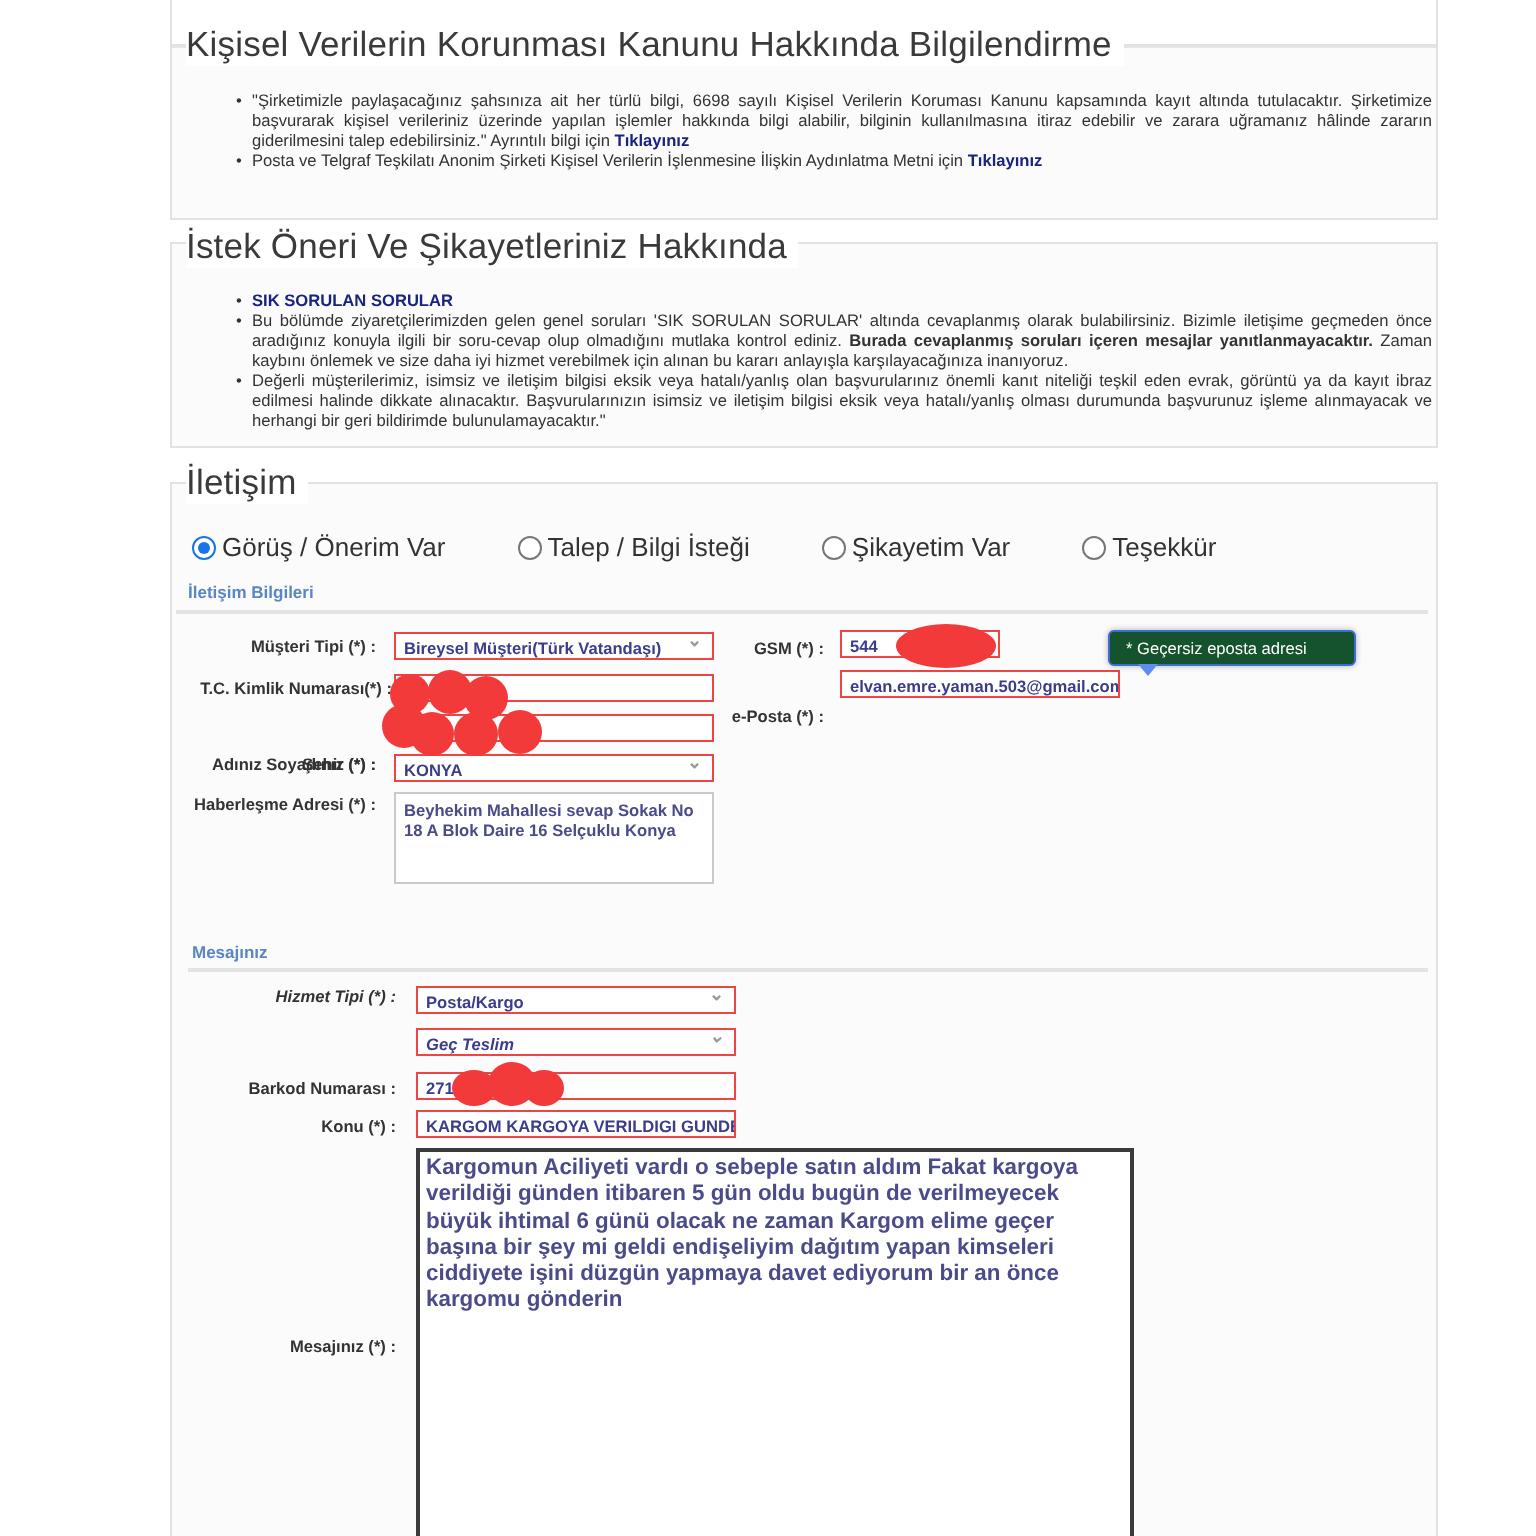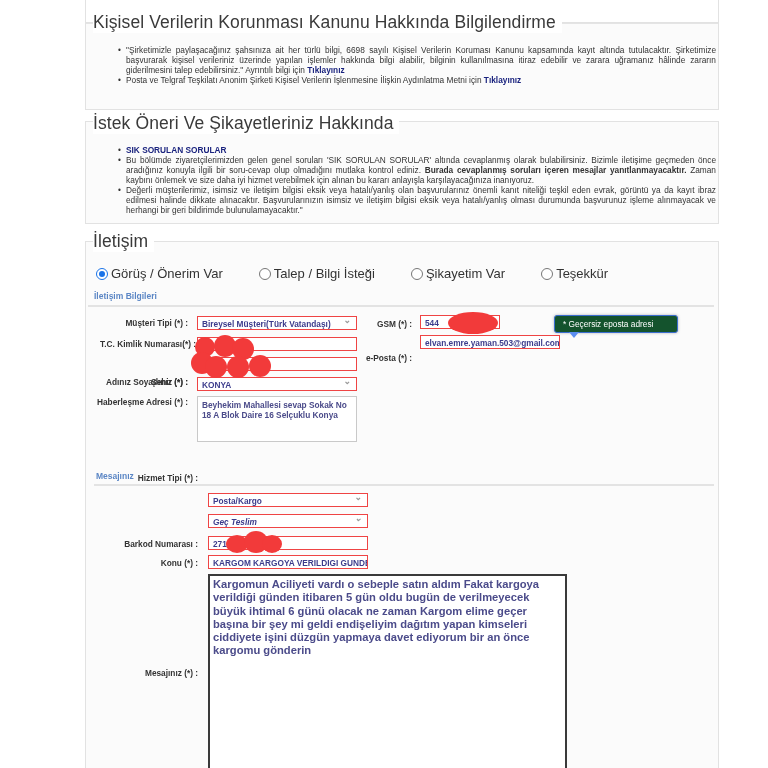--- a/index.html
+++ b/index.html
@@ -104,21 +104,21 @@
 <div class="inp" style="left:420px;top:315px;width:80px;">544</div>
 
 <div class="lbl" style="left:355px;top:353px;width:57px;">e-Posta (*) :</div>
 <div class="inp" style="left:420px;top:335px;width:140px;">elvan.emre.yaman.503@gmail.com</div>
 
 <div class="tooltip">* Geçersiz eposta adresi</div>
 
 <div class="subhead" style="left:96px;top:471px;">Mesajınız</div>
 <div class="hr" style="left:94px;top:484px;width:620px;"></div>
 
-<div class="lbl" style="left:110px;top:473px;width:88px;">Hizmet Tipi (*) :</div>
+<div class="lbl" style="left:110px;top:493px;width:88px;font-style:italic;">Hizmet Tipi (*) :</div>
 <div class="inp sel" style="left:208px;top:493px;width:160px;">Posta/Kargo</div>
 <div class="inp sel" style="left:208px;top:514px;width:160px;font-style:italic;">Geç Teslim</div>
 
 <div class="lbl" style="left:110px;top:539px;width:88px;">Barkod Numarası :</div>
 <div class="inp" style="left:208px;top:536px;width:160px;">271</div>
 
 <div class="lbl" style="left:110px;top:558px;width:88px;">Konu (*) :</div>
 <div class="inp" style="left:208px;top:555px;width:160px;">KARGOM KARGOYA VERILDIGI GUNDEN</div>
 
 <div class="lbl" style="left:110px;top:668px;width:88px;">Mesajınız (*) :</div>

